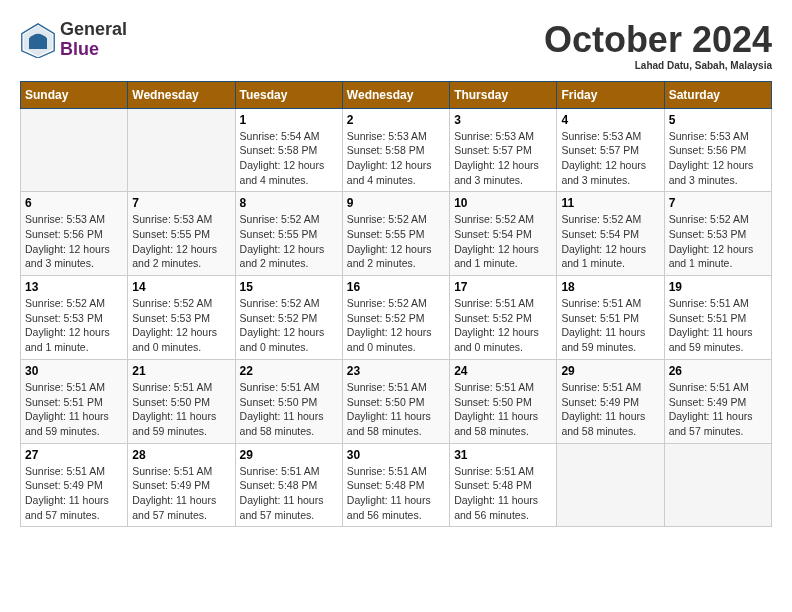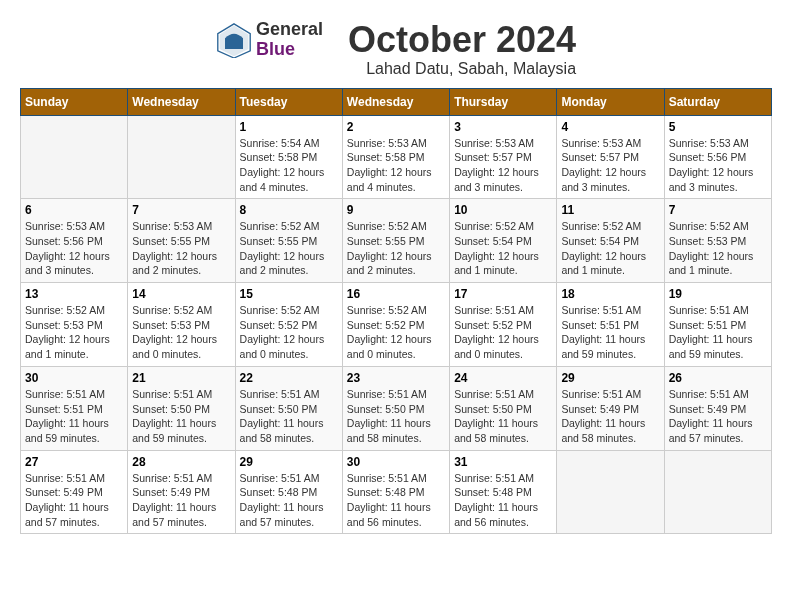--- a/index.html
+++ b/index.html
@@ -5,21 +5,21 @@
     * { box-sizing: border-box; margin: 0; padding: 0; }
     body {
       font-family: Arial, sans-serif;
       background: #fff;
       width: 792px;
       min-height: 612px;
       padding: 20px;
     }
     .header {
       display: flex;
-      justify-content: center;
+      justify-content: space-between;
       align-items: flex-start;
       margin-bottom: 10px;
     }
     .logo {
       display: flex;
       align-items: center;
       gap: 4px;
     }
     .logo-text {
       display: flex;
@@ -38,22 +38,22 @@
       text-align: right;
       margin-left: 25px;
     }
     .title-block h1 {
       font-size: 36px;
       font-weight: bold;
       color: #333;
       line-height: 1.1;
     }
     .title-block h2 {
-      font-size: 16px;
-      font-weight: normal;
+      font-size: 10px;
+      font-weight: bold;
       color: #333;
     }
     table {
       width: 100%;
       border-collapse: collapse;
       font-size: 11px;
     }
     thead th {
       background-color: #a16207;
       color: #fff;
@@ -113,21 +113,21 @@
 </div>
 
 <table>
   <thead>
     <tr>
     <th>Sunday</th>
         <th>Wednesday</th>
         <th>Tuesday</th>
         <th>Wednesday</th>
         <th>Thursday</th>
-        <th>Monday</th>
+        <th>Friday</th>
         <th>Saturday</th>
       </tr>
   </thead>
   <tbody>
   <tr>
         <td class="empty-cell"></td>
         <td class="empty-cell"></td>
         <td>
           <div class="day-num">1</div>
           <div class="day-info">Sunrise: 5:54 AM

